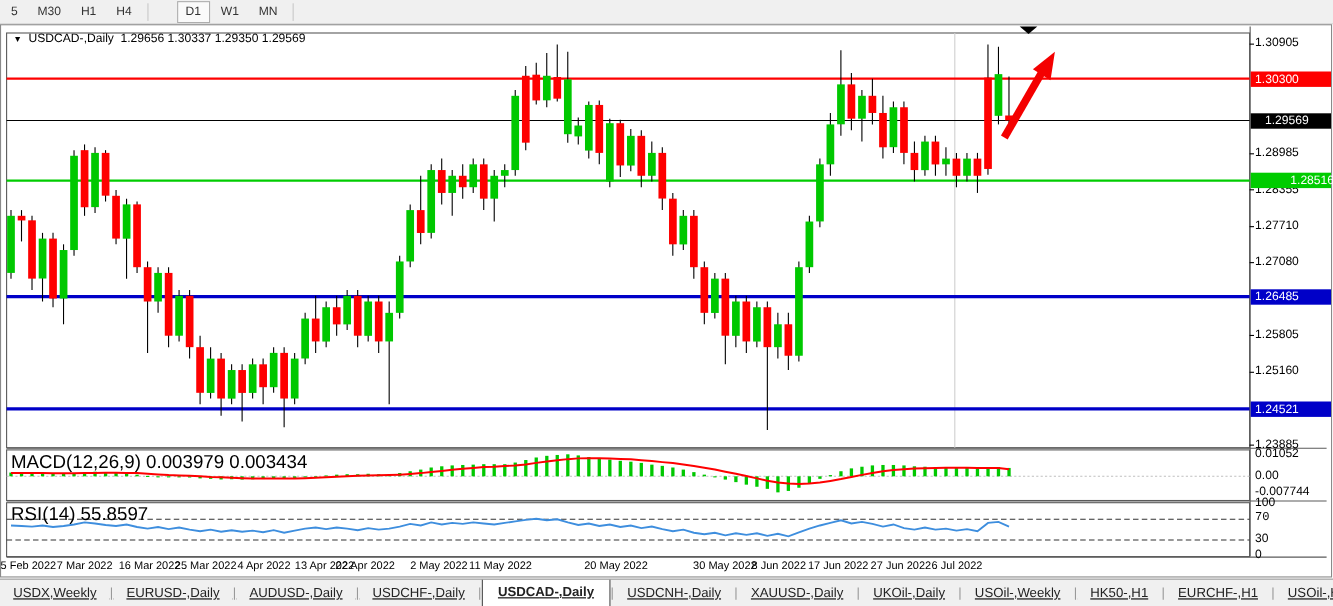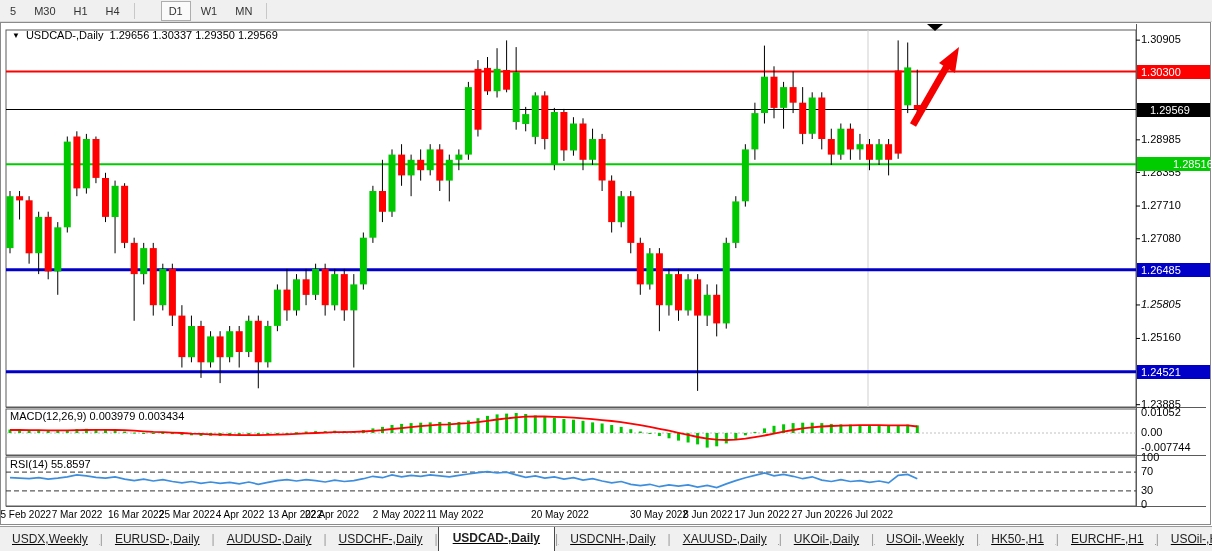--- a/index.html
+++ b/index.html
@@ -9,21 +9,21 @@
   #toolbar{position:absolute;left:0;top:0;width:1212px;height:22px;background:#F0F0F0;
            border-bottom:1px solid #D9D9D9;display:flex;align-items:center;gap:2px;padding-left:2px;box-sizing:border-box;}
   .tf-btn{font-size:11px;color:#333;padding:2px 7px;border:1px solid transparent;line-height:14px;}
   .tf-btn.active{background:#FAFAFA;border:1px solid #ADADAD;margin-left:20px;}
   .tf-sep{width:1px;height:16px;background:#C8C8C8;margin:0 4px;}
   
   #chart-window{position:absolute;left:0;top:22px;width:1211px;height:503px;background:#fff;
                 border:1px solid #8A8A8A;box-sizing:border-box;}
   #title-row{position:absolute;left:12px;top:29px;font-size:11px;color:#000;z-index:5;display:flex;gap:6px;align-items:center;}
   #title-row .tri{font-size:8px;line-height:11px;}
-  .ind-label{position:absolute;font-size:11px;color:#000;z-index:5;}
+  .ind-label{position:absolute;font-size:17px;color:#000;z-index:5;}
   #svg-layer{position:absolute;left:0;top:0;width:1212px;height:551px;z-index:2;pointer-events:none;}
   
   .ax-lbl{position:absolute;left:1141px;font-size:11px;color:#000;z-index:4;white-space:nowrap;}
   .price-box{position:absolute;left:1137px;width:73px;height:14px;font-size:11px;color:#fff;
              line-height:14px;padding-left:4px;box-sizing:border-box;z-index:6;white-space:nowrap;}
   .date-lbl{position:absolute;top:509px;font-size:10px;color:#000;transform:translateX(-50%);z-index:4;white-space:nowrap;}
   
   #tabbar{position:absolute;left:0;top:526px;width:1212px;height:25px;background:#F0F0F0;
           border-top:1px solid #9B9B9B;display:flex;align-items:flex-end;overflow:hidden;box-sizing:border-box;z-index:7;text-decoration:underline;}
   .tab{font-size:12px;color:#222;padding:4px 12px 5px 12px;white-space:nowrap;}
@@ -381,33 +381,33 @@
 
   <div class="ind-label" style="left:10px;top:410px;">MACD(12,26,9) 0.003979 0.003434</div>
   <div class="ind-label" style="left:10px;top:458px;">RSI(14) 55.8597</div>
 
   <div id="labels-layer">
       <div class="ax-lbl" style="top: 33.126px;">1.30905</div>
       <div class="ax-lbl" style="top: 132.829px;">1.28985</div>
       <div class="ax-lbl" style="top: 165.543px;">1.28355</div>
       <div class="ax-lbl" style="top: 199.037px;">1.27710</div>
       <div class="ax-lbl" style="top: 231.752px;">1.27080</div>
-      <div class="ax-lbl" style="top: 297.961px; font-style: italic;">1.25805</div>
+      <div class="ax-lbl" style="top: 297.961px;">1.25805</div>
       <div class="ax-lbl" style="top: 331.455px;">1.25160</div>
       <div class="ax-lbl" style="top: 397.663px;">1.23885</div>
       <div class="price-box" style="top: 64.5427px; background: rgb(254, 0, 0);">1.30300</div>
       <div class="price-box" style="top: 102.502px; background: rgb(0, 0, 0); padding-left: 13px;">1.29569</div>
       <div class="price-box" style="top: 157.183px; background: rgb(0, 204, 0); padding-left: 36px;">1.28516</div>
       <div class="price-box" style="top: 262.649px; background: rgb(0, 0, 200);">1.26485</div>
       <div class="price-box" style="top: 364.637px; background: rgb(0, 0, 200);">1.24521</div>
       <div class="ax-lbl" style="top: 406.012px;">0.01052</div>
       <div class="ax-lbl" style="top: 426px;">0.00</div>
       <div class="ax-lbl" style="top: 440.714px;">-0.007744</div>
       <div class="ax-lbl" style="top: 451px;">100</div>
-      <div class="ax-lbl" style="top: 465.1px;">70</div>
+      <div class="ax-lbl" style="top: 465.1px; font-family: Liberation Mono, monospace;">70</div>
       <div class="ax-lbl" style="top: 483.9px;">30</div>
       <div class="ax-lbl" style="top: 498px;">0</div>
       <div class="date-lbl" style="left: 23px;">25 Feb 2022</div>
       <div class="date-lbl" style="left: 77px;">7 Mar 2022</div>
       <div class="date-lbl" style="left: 136px;">16 Mar 2022</div>
       <div class="date-lbl" style="left: 187px;">25 Mar 2022</div>
       <div class="date-lbl" style="left: 240px;">4 Apr 2022</div>
       <div class="date-lbl" style="left: 295px;">13 Apr 2022</div>
       <div class="date-lbl" style="left: 332px; text-align: center;">22 Apr 2022</div>
       <div class="date-lbl" style="left: 399px;">2 May 2022</div>

